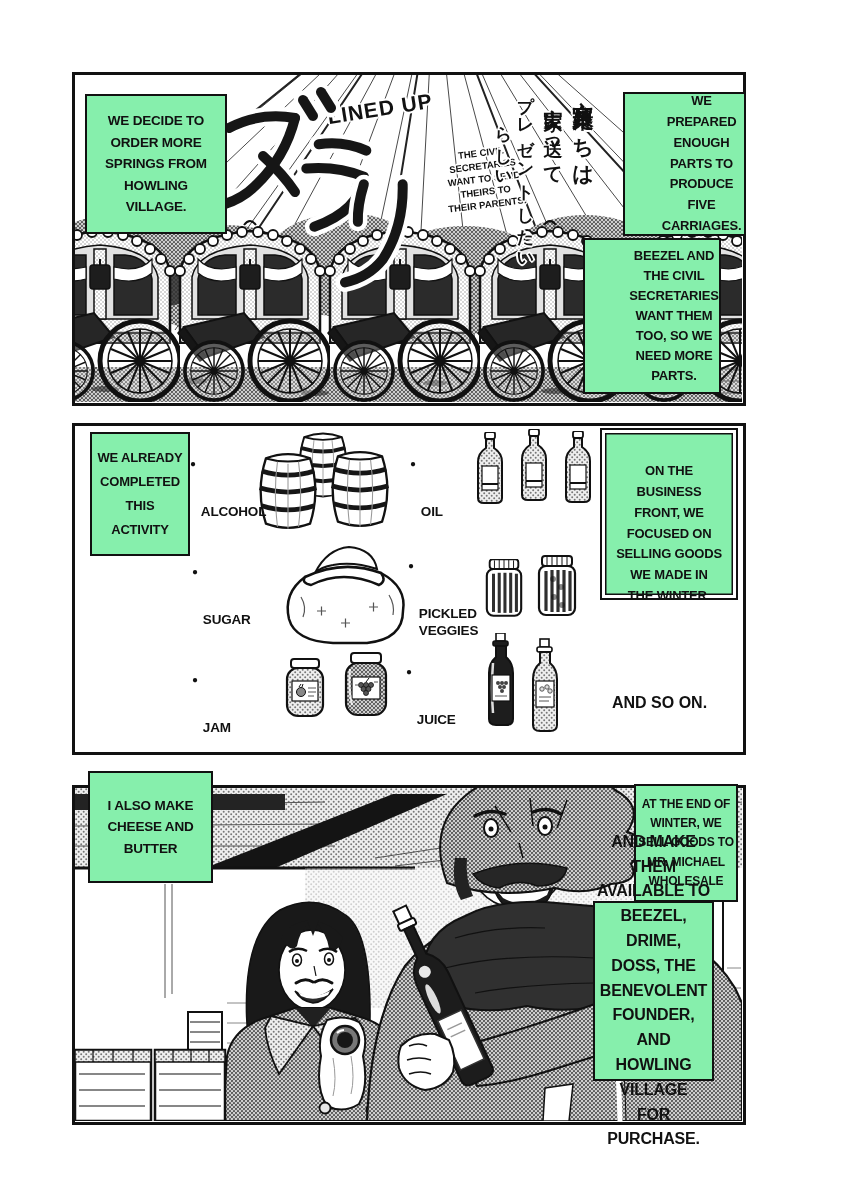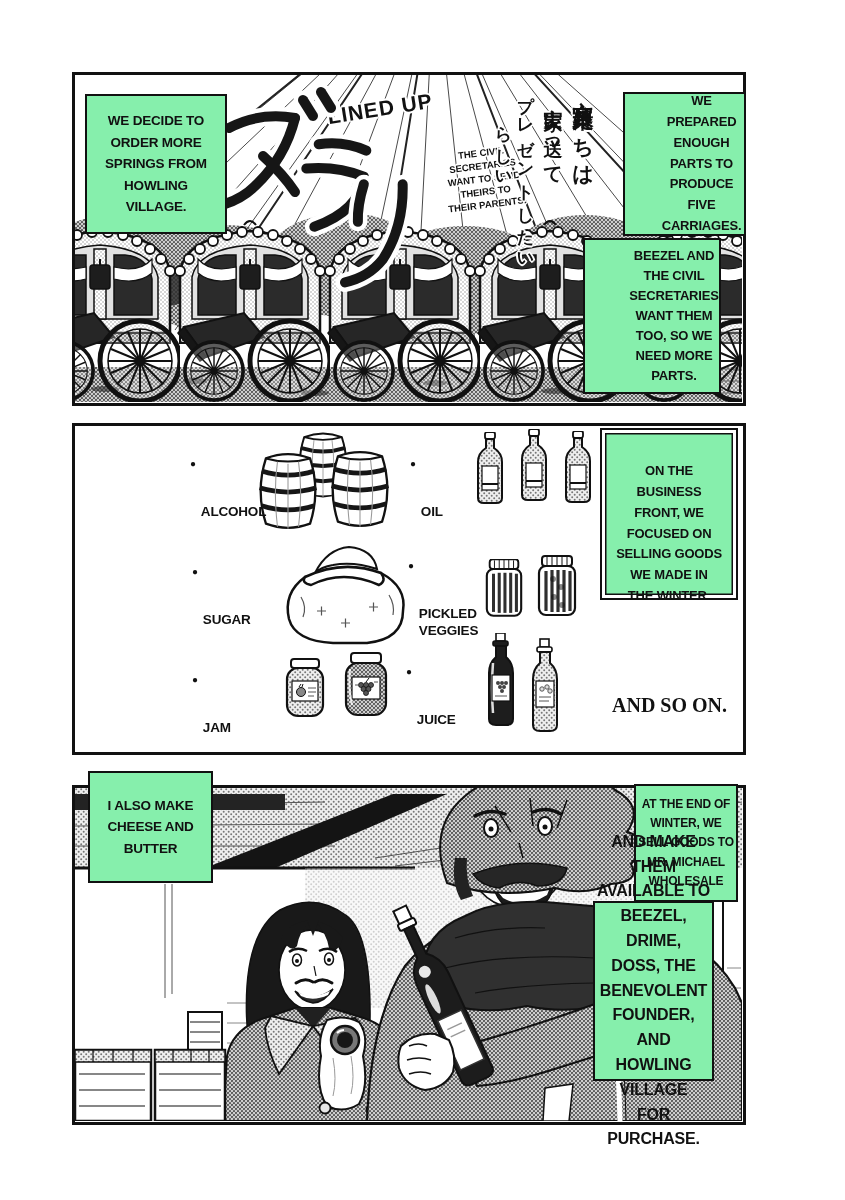--- a/index.html
+++ b/index.html
@@ -16,21 +16,21 @@
         2px 0 0 #fff,-2px 0 0 #fff,0 2px 0 #fff,0 -2px 0 #fff;}
   .sfx-en{position:absolute;z-index:4;font-weight:700;}
   .note{position:absolute;z-index:4;font-weight:700;text-align:center;}
   .jpcol{position:absolute;z-index:4;writing-mode:vertical-rl;text-orientation:upright;
          font-weight:700;letter-spacing:3px;}
   .sfx-jp{position:absolute;z-index:4;}
   .item-label{position:absolute;z-index:3;display:flex;gap:5px;align-items:flex-start;
               font-weight:700;font-size:13.5px;letter-spacing:-0.2px;line-height:1.25;}
   .item-label .ltext{white-space:pre-line;margin-top:48px;}
   .bullet{font-size:10px;margin-top:2px;}
-  .andsoon{position:absolute;z-index:3;font-weight:700;font-size:20px;font-family:Liberation Serif, serif;}
+  .andsoon{position:absolute;z-index:3;font-weight:700;font-size:16px;}
   .art{position:absolute;z-index:2;}
 </style>
 </head>
 <body>
 
 <svg width="0" height="0" style="position:absolute" aria-hidden="true">
 <defs>
   <pattern id="htL" width="4" height="4" patternUnits="userSpaceOnUse">
     <rect width="4" height="4" fill="#fff"></rect>
         <circle cx="1" cy="1" r="0.75" fill="#9a9a9a"></circle>
@@ -360,20 +360,26 @@
   </div>
   <div class="item-label" style="left:192px;top:672px;">
     <span class="bullet">●</span>
     <span class="ltext">JAM</span>
   </div>
   <div class="item-label" style="left:406px;top:664px;">
     <span class="bullet">●</span>
     <span class="ltext">JUICE</span>
   </div>
 
+  <div class="caption" style="left:90px;top:432px;width:100px;height:124px;">
+    <span class="ctext" style="font-size:13px;line-height:1.85;">WE ALREADY
+COMPLETED
+THIS
+ACTIVITY</span>
+  </div>
   <div class="caption double" style="left:600px;top:428px;width:138px;height:172px;">
     <span class="ctext" style="font-size:13px;line-height:1.6;margin-top:40px;">ON THE
 BUSINESS
 FRONT, WE
 FOCUSED ON
 SELLING GOODS
 WE MADE IN
 THE WINTER.</span>
   </div>
   <div class="andsoon" style="left:612px;top:694px;">AND SO ON.</div>

